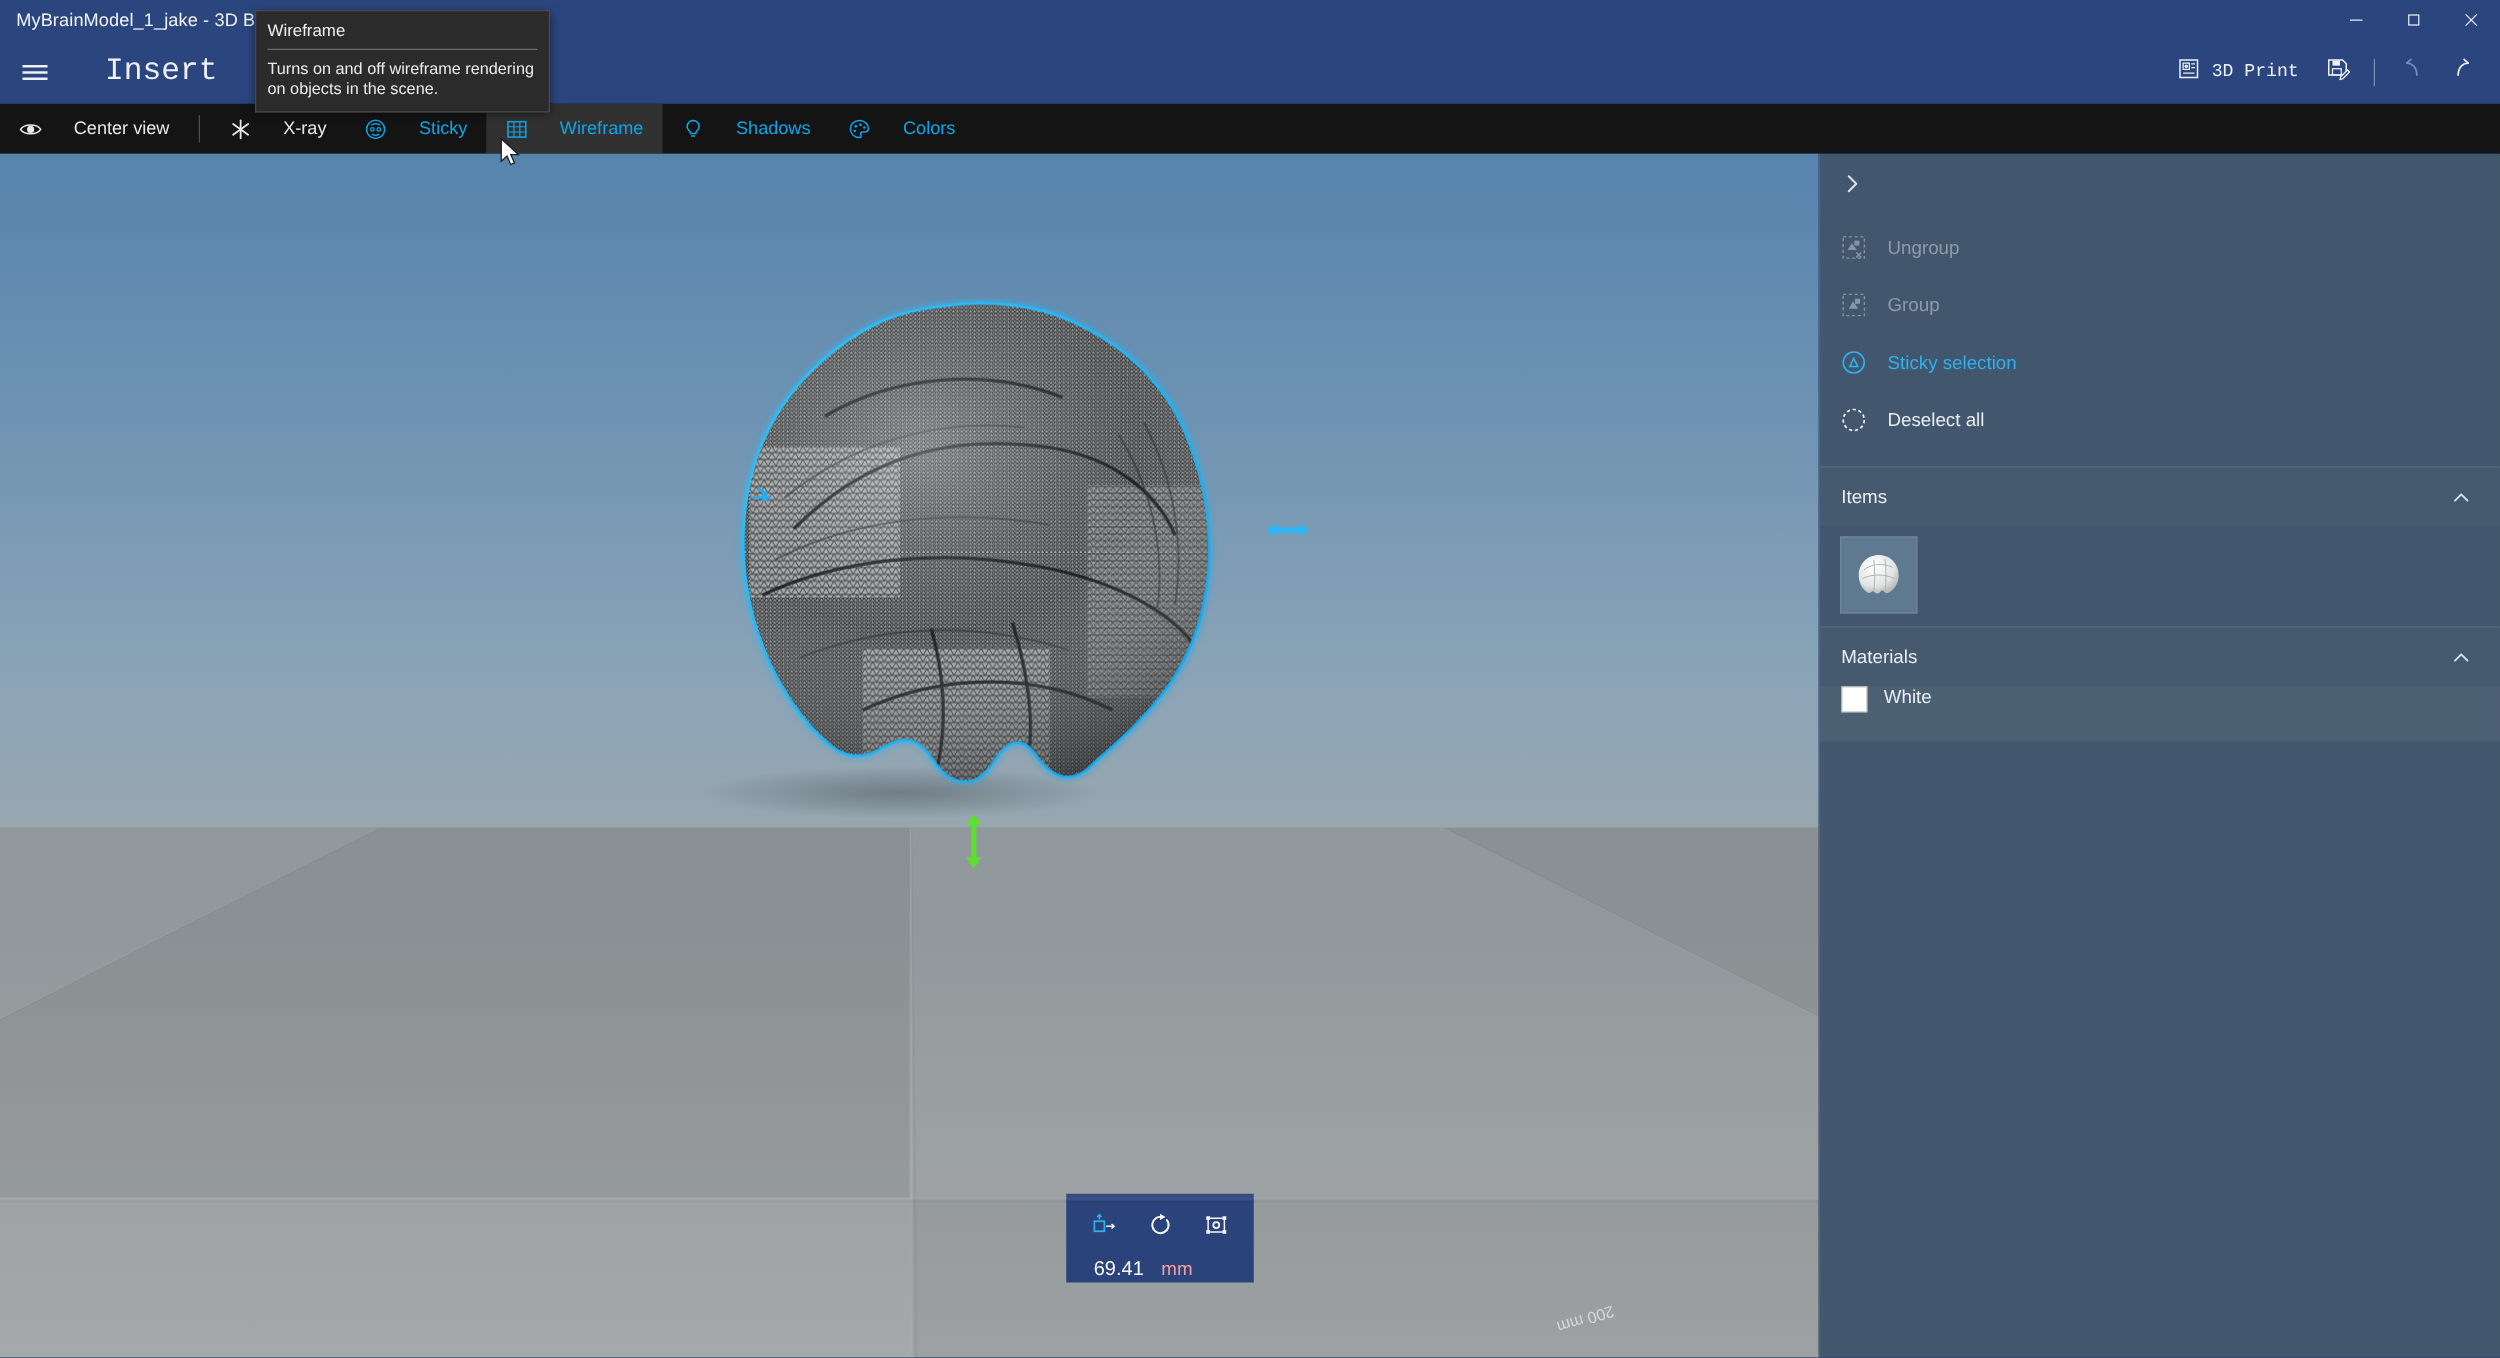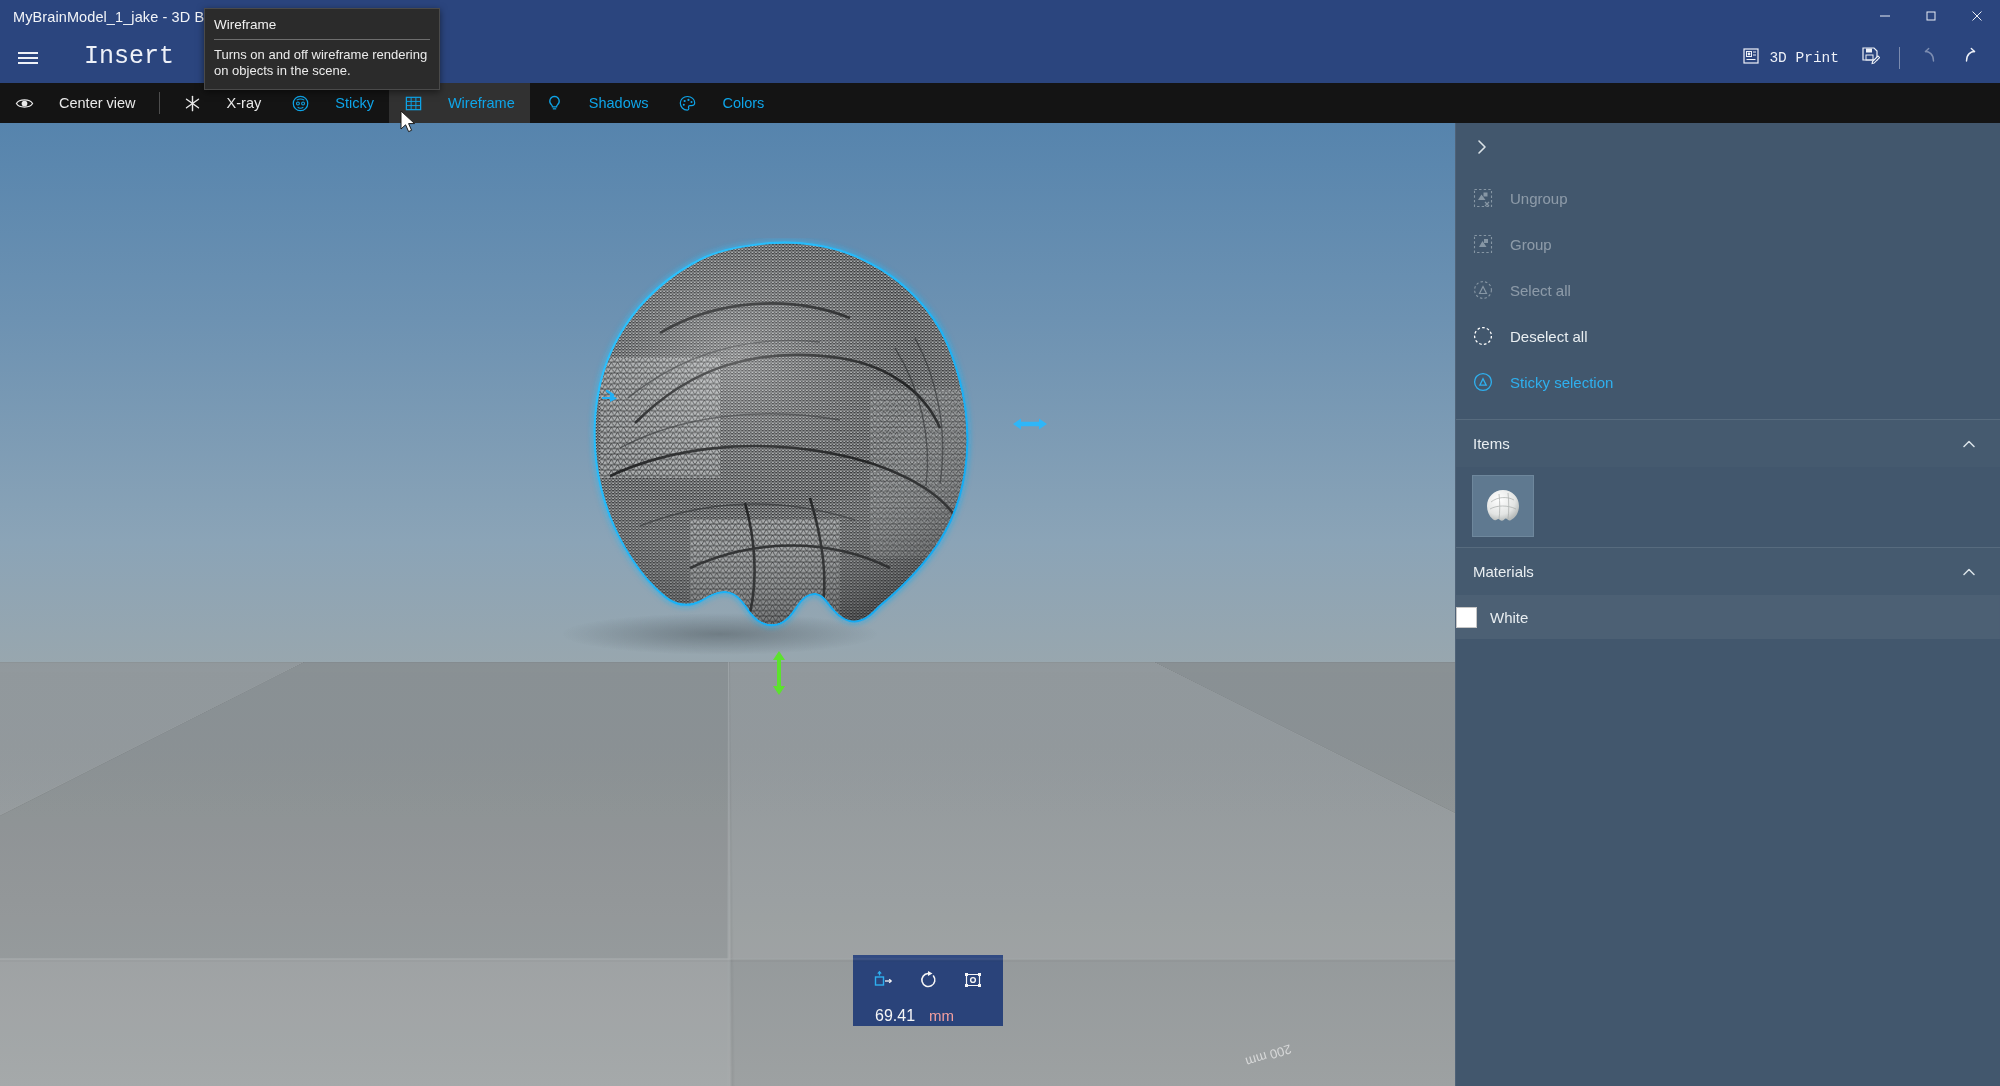--- a/index.html
+++ b/index.html
@@ -256,22 +256,22 @@
   }
   .sb-items-row { padding: 8px 0 10px 16px; display: flex; gap: 10px; }
   .item-thumb {
     width: 62px; height: 62px;
     background: rgba(110,140,165,.65);
     display: flex; align-items: center; justify-content: center;
     border: 1px solid rgba(255,255,255,.10);
   }
 
   .material-row {
-    display: flex; align-items: center; gap: 13px;
-    height: 44px; 
+    display: flex; align-items: flex-start; gap: 13px;
+    height: 44px; padding-left: 17px;
     background: rgba(255,255,255,.05);
     font-size: 15px;
   }
   .mat-swatch {
     width: 21px; height: 21px; background: #ffffff;
     border: 1px solid rgba(0,0,0,.22);
   }
 
   .chev { display: inline-flex; }
 
@@ -620,47 +620,38 @@
         <span class="sa-icon">
           <svg width="20" height="20" viewBox="0 0 20 20">
             <rect x="1.5" y="1.5" width="17" height="17" fill="none" stroke="#dbe3e8" stroke-width="1.1" stroke-dasharray="2.4 2.2"></rect>
             <path d="M6 13 L9.5 7 L13.5 13 Z" fill="#dbe3e8"></path>
             <rect x="11" y="5" width="4" height="4" fill="#dbe3e8"></rect>
           </svg>
         </span>
         <span>Group</span>
       </div>
 
-      <div class="sb-action disabled">
-        <span class="sa-icon">
-          <svg width="20" height="20" viewBox="0 0 20 20">
-            <circle cx="10" cy="10" r="8.4" fill="none" stroke="#dbe3e8" stroke-width="1.1" stroke-dasharray="2.4 2.2"></circle>
-            <path d="M6.5 13.5 L10 6.5 L13.5 13.5 Z" fill="none" stroke="#dbe3e8" stroke-width="1.2"></path>
-          </svg>
-        </span>
-        <span>Select all</span>
-      </div>
-
-      <div class="sb-action">
-        <span class="sa-icon">
-          <svg width="20" height="20" viewBox="0 0 20 20">
-            <circle cx="10" cy="10" r="8.4" fill="none" stroke="#ffffff" stroke-width="1.3" stroke-dasharray="2.6 2.2"></circle>
-          </svg>
-        </span>
-        <span>Deselect all</span>
-      </div>
 
       <div class="sb-action accent">
         <span class="sa-icon">
           <svg width="20" height="20" viewBox="0 0 20 20">
             <circle cx="10" cy="10" r="8.4" fill="none" stroke="#2fb0ef" stroke-width="1.3"></circle>
             <path d="M6.8 13.2 L10 6.8 L13.2 13.2 Z" fill="none" stroke="#2fb0ef" stroke-width="1.3"></path>
           </svg>
         </span>
         <span>Sticky selection</span>
+      </div>
+
+      <div class="sb-action">
+        <span class="sa-icon">
+          <svg width="20" height="20" viewBox="0 0 20 20">
+            <circle cx="10" cy="10" r="8.4" fill="none" stroke="#ffffff" stroke-width="1.3" stroke-dasharray="2.6 2.2"></circle>
+          </svg>
+        </span>
+        <span>Deselect all</span>
       </div>
     </div>
 
     <div class="sb-section-head">
       <span>Items</span>
       <span class="chev">
         <svg width="18" height="18" viewBox="0 0 18 18">
           <path d="M4 11.5 L9 6.5 L14 11.5" fill="none" stroke="#dbe3e8" stroke-width="1.5" stroke-linecap="round" stroke-linejoin="round"></path>
         </svg>
       </span>

